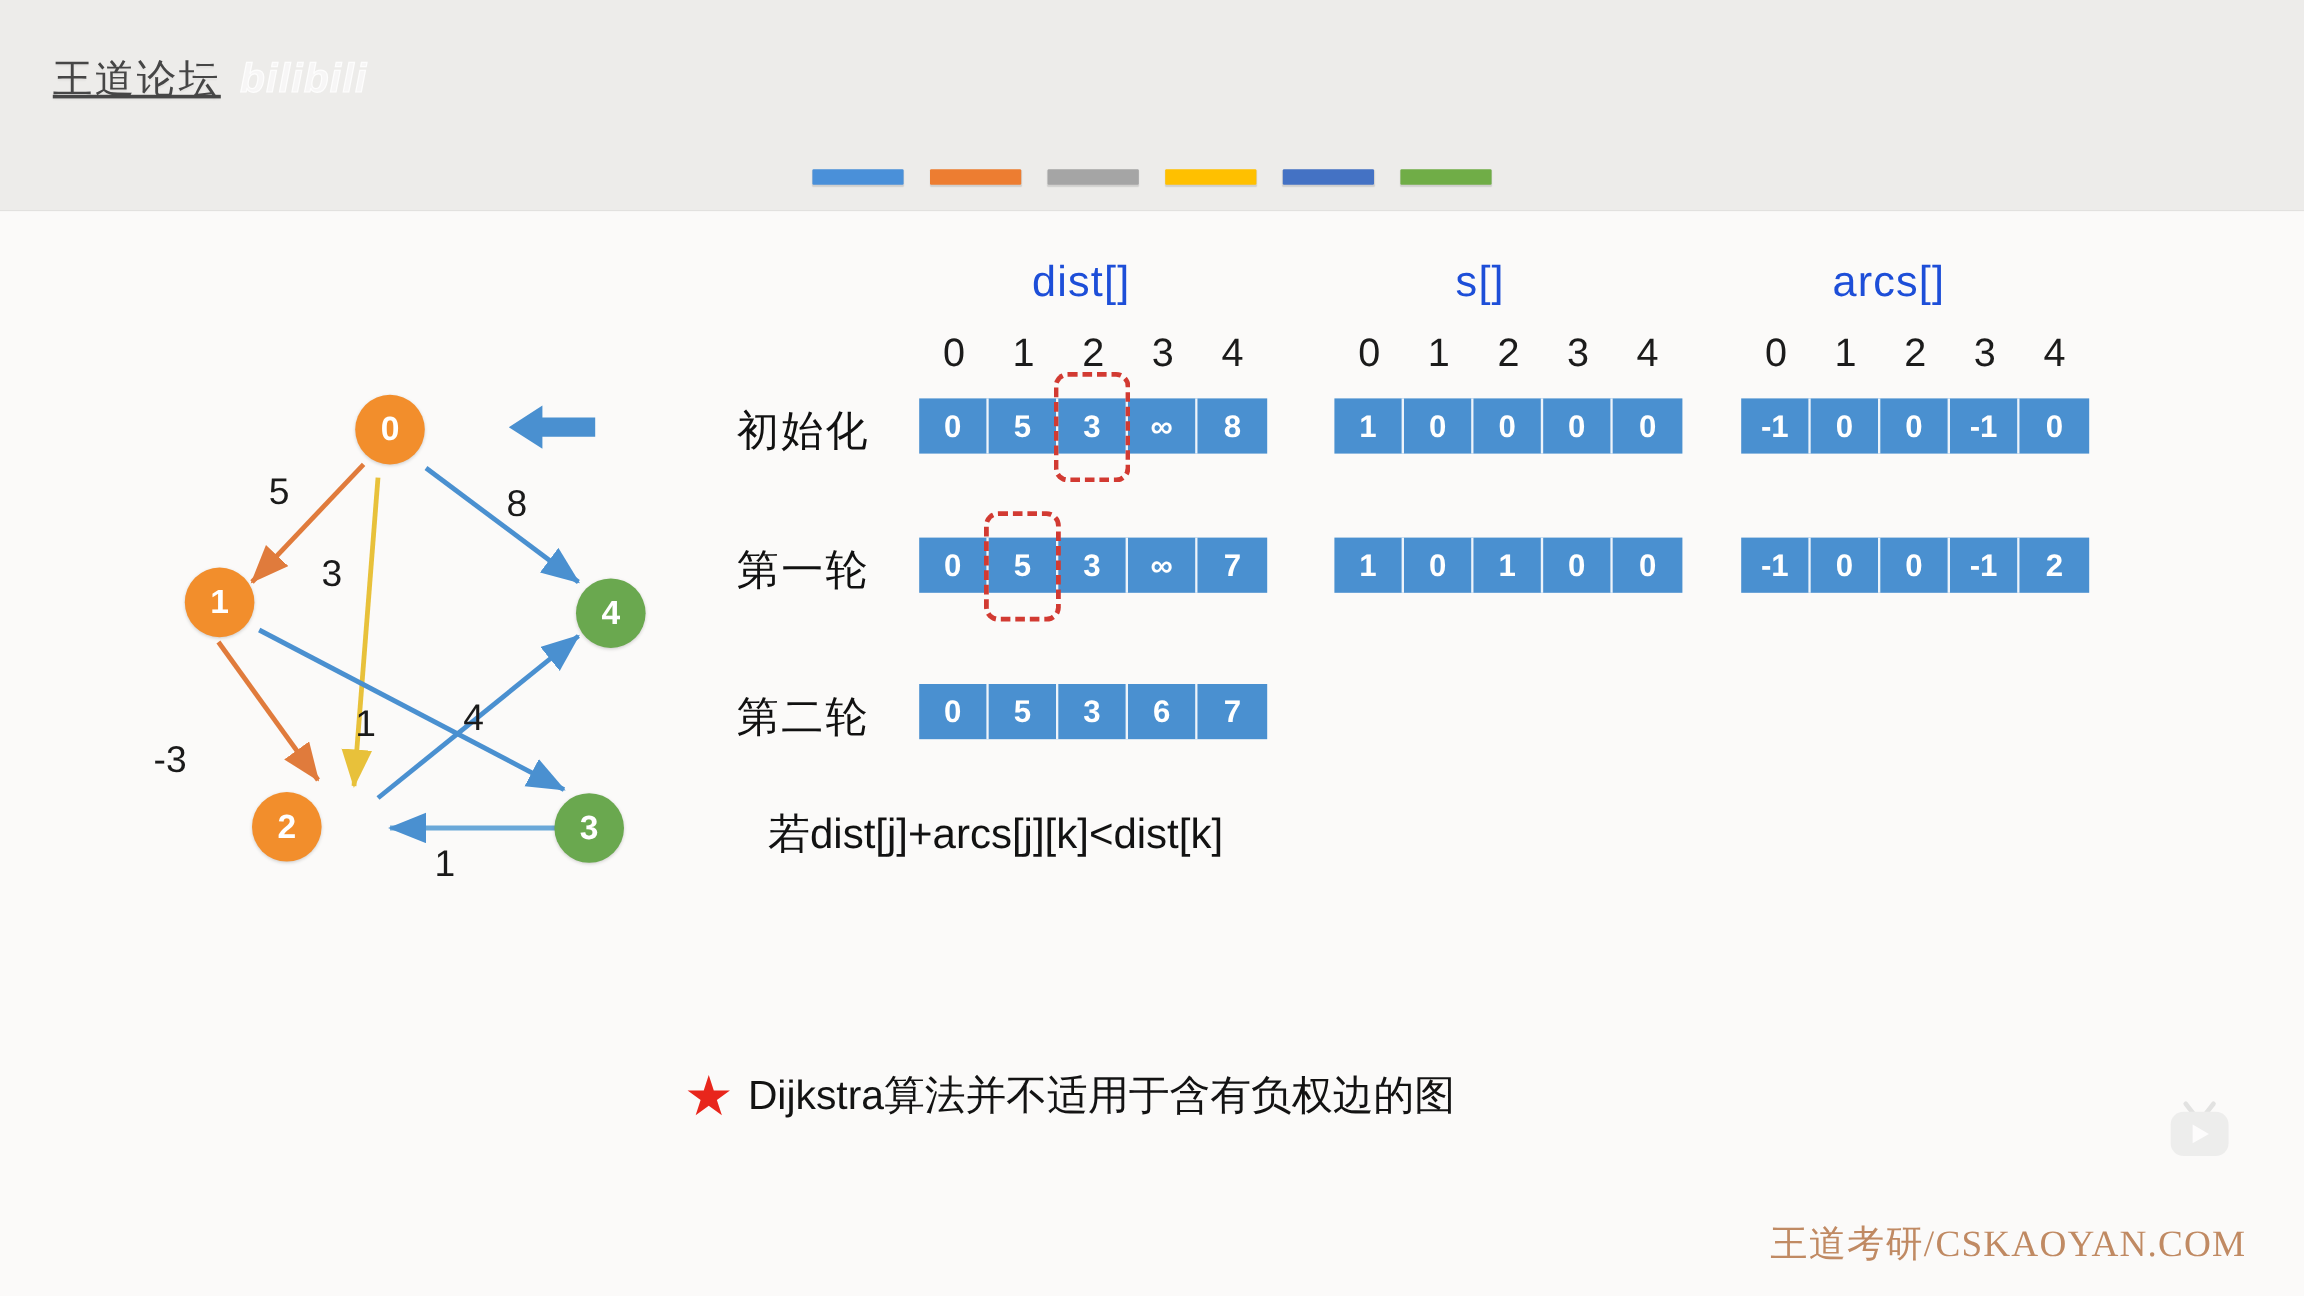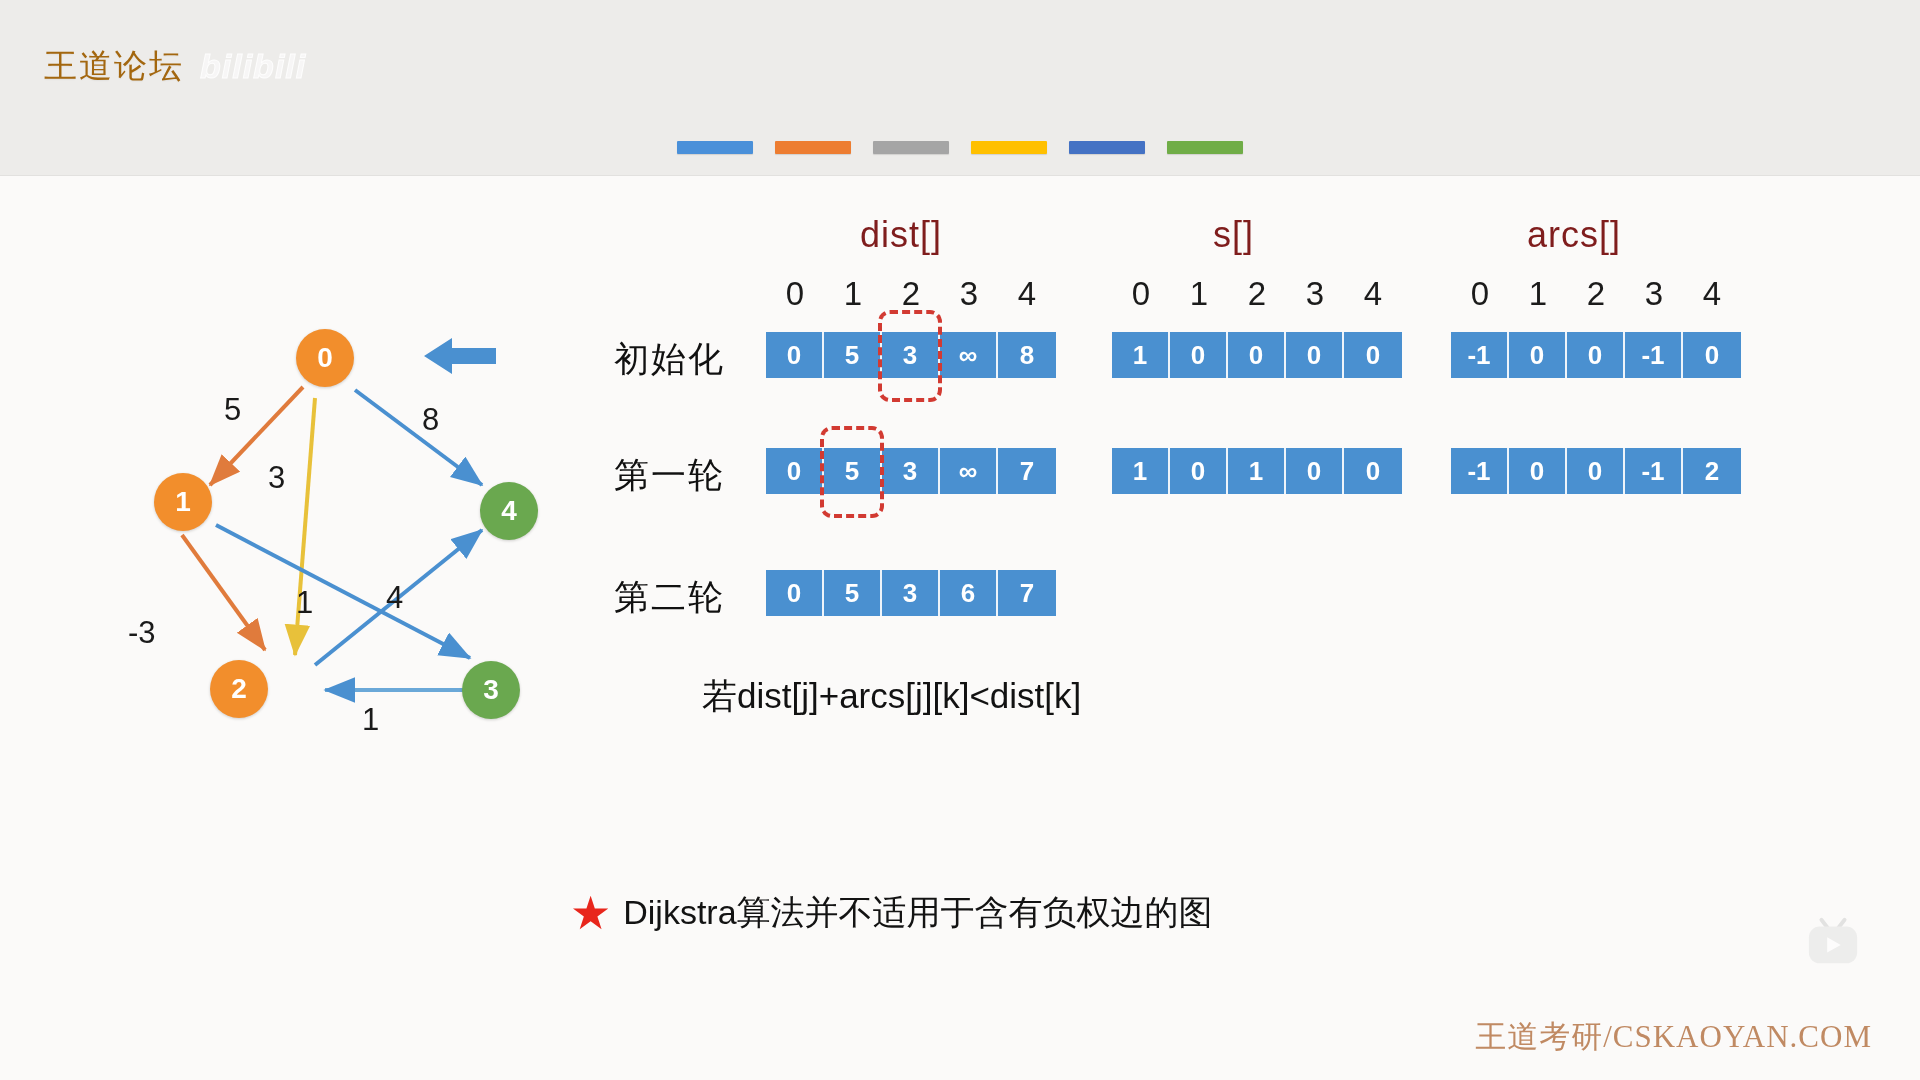--- a/index.html
+++ b/index.html
@@ -23,23 +23,24 @@
     position: absolute; left: 0; top: 176px; width: 1920px; height: 904px;
     background: #fbfaf9;
   }
   
   .wm-topleft {
     position: absolute; left: 44px; top: 44px;
     display: flex; align-items: center; gap: 16px;
     z-index: 6;
   }
   .wm-text {
-    font-size: 33px; color: #a16207; letter-spacing: 2px;
+    font-size: 33px; color: #404040; letter-spacing: 2px;
     opacity: .96;
     text-shadow: 0 1px 2px rgba(0,0,0,.06);
+    text-decoration: underline;
   }
   .wm-bili {
     font-size: 34px; color: rgba(255,255,255,0.55); letter-spacing: 1px;
     font-weight: 700; font-style: italic;
     -webkit-text-stroke: 1px rgba(255,255,255,0.85);
   }
   
   .title {
     position: absolute; top: 62px; left: 0; width: 1920px;
     text-align: center;
@@ -62,21 +63,21 @@
     box-shadow: 0 1px 3px rgba(0,0,0,.18);
     z-index: 3;
   }
   .elabel {
     position: absolute; font-size: 31px; color: #1a1a1a; font-weight: 400;
     z-index: 4;
   }
 
   
   .tbl-title {
-    position: absolute; font-size: 36px; color: #7f1d1d; letter-spacing: 1px;
+    position: absolute; font-size: 36px; color: #1d4ed8; letter-spacing: 1px;
   }
   .idx-row { position: absolute; display: flex; }
   .idx { width: 58px; text-align: center; font-size: 33px; color: #1b1b1b; }
   .row-label {
     position: absolute; font-size: 35px; color: #111; letter-spacing: 2px;
   }
   .cells { position: absolute; display: flex; }
   .cell {
     width: 58px; height: 46px;
     background: #4a90d0;
@@ -94,21 +95,21 @@
   }
 
   
   .prose {
     position: absolute; left: 640px; top: 672px; width: 1200px;
     font-size: 35px; color: #121212; line-height: 1.35;
   }
   .prose .num { font-weight: 700; font-size: 36px; }
   .hl { background: #ffe800; padding: 0 2px; }
   sub { font-size: .58em; }
-  .prose-l2, .prose-l3 { margin-left: 62px; }
+  .prose-l2, .prose-l3 { }
 
   .star-line {
     position: absolute; left: 570px; top: 890px;
     display: flex; align-items: center; gap: 12px;
     font-size: 34px; color: #131313;
   }
   .star { color: #e8261c; font-size: 46px; line-height: 1; }
 
   
   .footer-brand {

